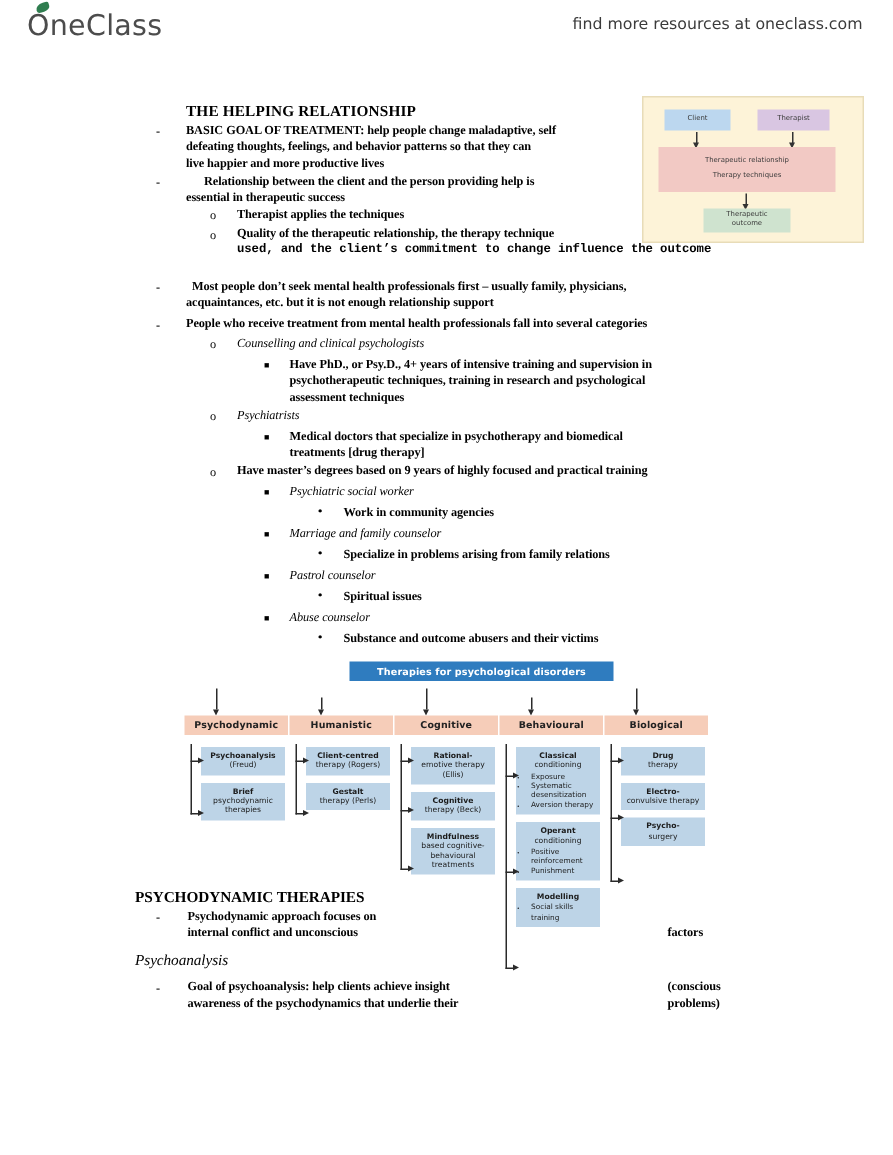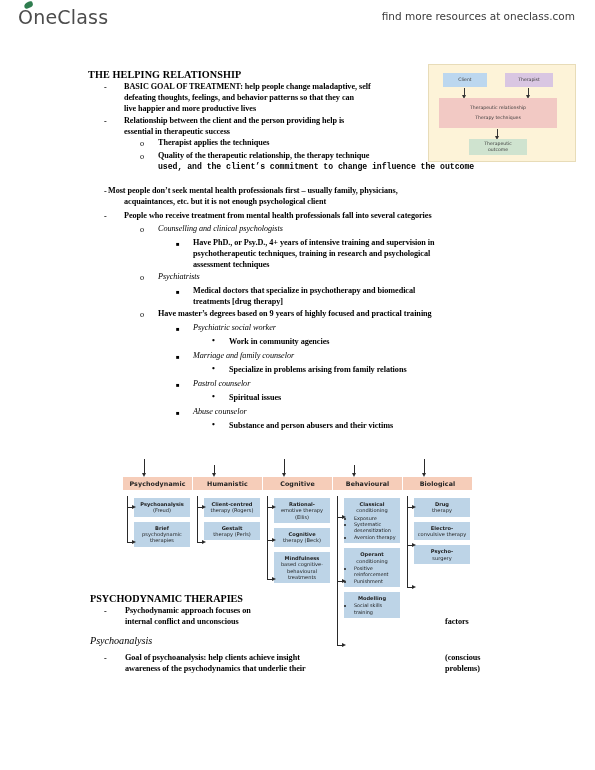--- a/index.html
+++ b/index.html
@@ -33,21 +33,21 @@
   .res-bottom{top:740px;}
 
   
   .notes{position:absolute;left:0;top:0;width:595px;}
   .ln{
     position:absolute;
     font-family:"Liberation Serif", serif;
     font-size:8.2px;color:#000;font-weight:bold;
     white-space:nowrap;letter-spacing:-.05px;
   }
-  .h1{font-size:10.2px;font-weight:bold;letter-spacing:.1px;}
+  .h1{font-size:10.2px;font-weight:bold;letter-spacing:.1px;margin-left:36px;}
   .ital{font-style:italic;}
   .h2{font-size:10.2px;font-weight:bold;}
   .hd-italic{font-size:10.2px;font-style:italic;font-weight:normal;}
   .mk{
     position:absolute;font-family:"Liberation Serif", serif;
     font-size:8.2px;color:#000;font-weight:bold;
   }
   .mk.sq{font-size:6px;line-height:6px;}
 
   
@@ -132,33 +132,33 @@
   <div class="notes">
 
     <div class="ln h1" style="left:88px;top:69px;">THE HELPING RELATIONSHIP</div>
 
     <span class="mk" style="left:104px;top:83px;">-</span>
     <div class="ln" style="left:124px;top:82px;">BASIC GOAL OF TREATMENT: help people change maladaptive, self</div>
     <div class="ln" style="left:124px;top:93px;">defeating thoughts, feelings, and behavior patterns so that they can</div>
     <div class="ln" style="left:124px;top:104px;">live happier and more productive lives</div>
 
     <span class="mk" style="left:104px;top:117px;">-</span>
-    <div class="ln" style="left:124px;top:116px;">Relationship between the client and the person providing help is</div>
+    <div class="ln" style="left:136px;top:116px;">Relationship between the client and the person providing help is</div>
     <div class="ln" style="left:124px;top:127px;">essential in therapeutic success</div>
 
     <span class="mk" style="left:140px;top:139px;font-weight:normal;">o</span>
     <div class="ln" style="left:158px;top:138px;">Therapist applies the techniques</div>
 
     <span class="mk" style="left:140px;top:152px;font-weight:normal;">o</span>
     <div class="ln" style="left:158px;top:151px;">Quality of the therapeutic relationship, the therapy technique</div>
     <div class="ln" style="left:158px;top:162px;font-family:Liberation Mono, monospace;">used, and the client’s commitment to change influence the outcome</div>
 
     <span class="mk" style="left:104px;top:187px;">-</span>
-    <div class="ln" style="left:108px;top:186px;">Most people don’t seek mental health professionals first – usually family, physicians,</div>
-    <div class="ln" style="left:124px;top:197px;">acquaintances, etc. but it is not enough psychological client</div>
+    <div class="ln" style="left:128px;top:186px;">Most people don’t seek mental health professionals first – usually family, physicians,</div>
+    <div class="ln" style="left:124px;top:197px;">acquaintances, etc. but it is not enough relationship support</div>
 
     <span class="mk" style="left:104px;top:212px;">-</span>
     <div class="ln" style="left:124px;top:211px;">People who receive treatment from mental health professionals fall into several categories</div>
 
     <span class="mk" style="left:140px;top:225px;font-weight:normal;">o</span>
     <div class="ln ital" style="left:158px;top:224px;font-weight:normal;">Counselling and clinical psychologists</div>
 
     <span class="mk sq" style="left:176px;top:241px;">■</span>
     <div class="ln" style="left:193px;top:238px;">Have PhD., or Psy.D., 4+ years of intensive training and supervision in</div>
     <div class="ln" style="left:193px;top:249px;">psychotherapeutic techniques, training in research and psychological</div>
@@ -189,25 +189,26 @@
     <span class="mk sq" style="left:176px;top:382px;">■</span>
     <div class="ln ital" style="left:193px;top:379px;font-weight:normal;">Pastrol counselor</div>
 
     <span class="mk" style="left:212px;top:392px;">•</span>
     <div class="ln" style="left:229px;top:393px;">Spiritual issues</div>
 
     <span class="mk sq" style="left:176px;top:410px;">■</span>
     <div class="ln ital" style="left:193px;top:407px;font-weight:normal;">Abuse counselor</div>
 
     <span class="mk" style="left:212px;top:420px;">•</span>
-    <div class="ln" style="left:229px;top:421px;">Substance and person abusers and their victims</div>
+    <div class="ln" style="left:229px;top:421px;">Substance and outcome abusers and their victims</div>
   </div>
 
   <div class="fig-main">
 
+    <div class="title-box">Therapies for psychological disorders</div>
 
     <div class="varrow" style="left:21px;top:18px;height:14px;"></div>
     <div class="varrow" style="left:91px;top:24px;height:8px;"></div>
     <div class="varrow" style="left:161px;top:18px;height:14px;"></div>
     <div class="varrow" style="left:231px;top:24px;height:8px;"></div>
     <div class="varrow" style="left:301px;top:18px;height:14px;"></div>
 
     <div class="col" style="left:0px;">
       <div class="cat">Psychodynamic</div>
       <div class="cat-spacer"></div>

